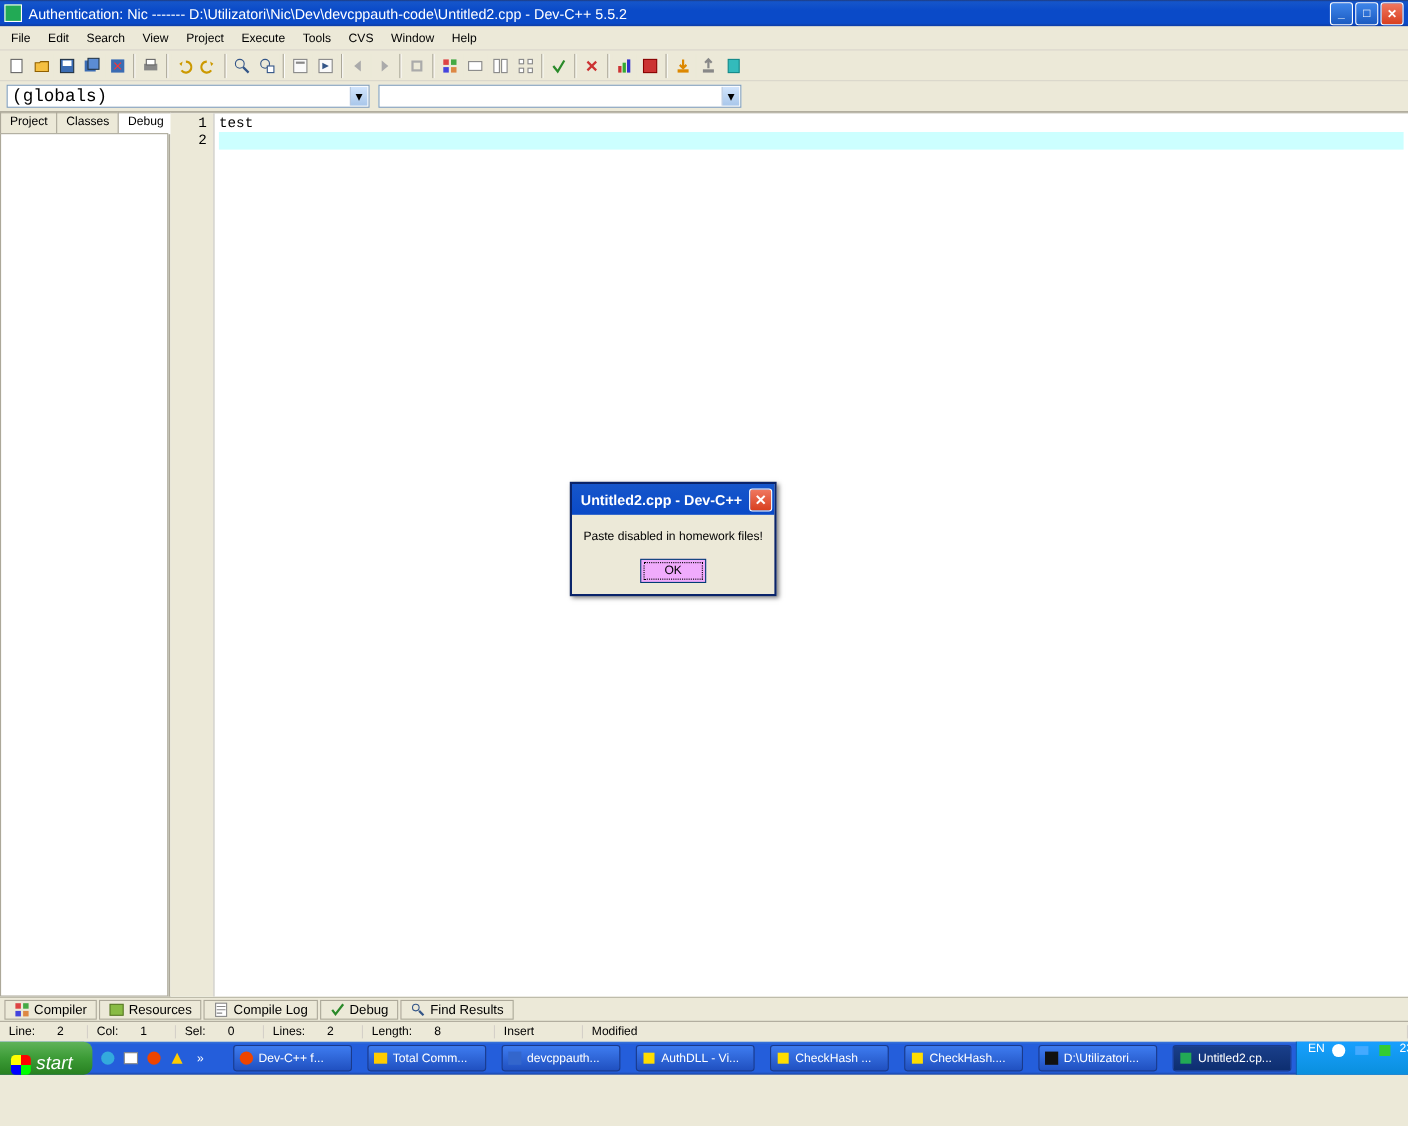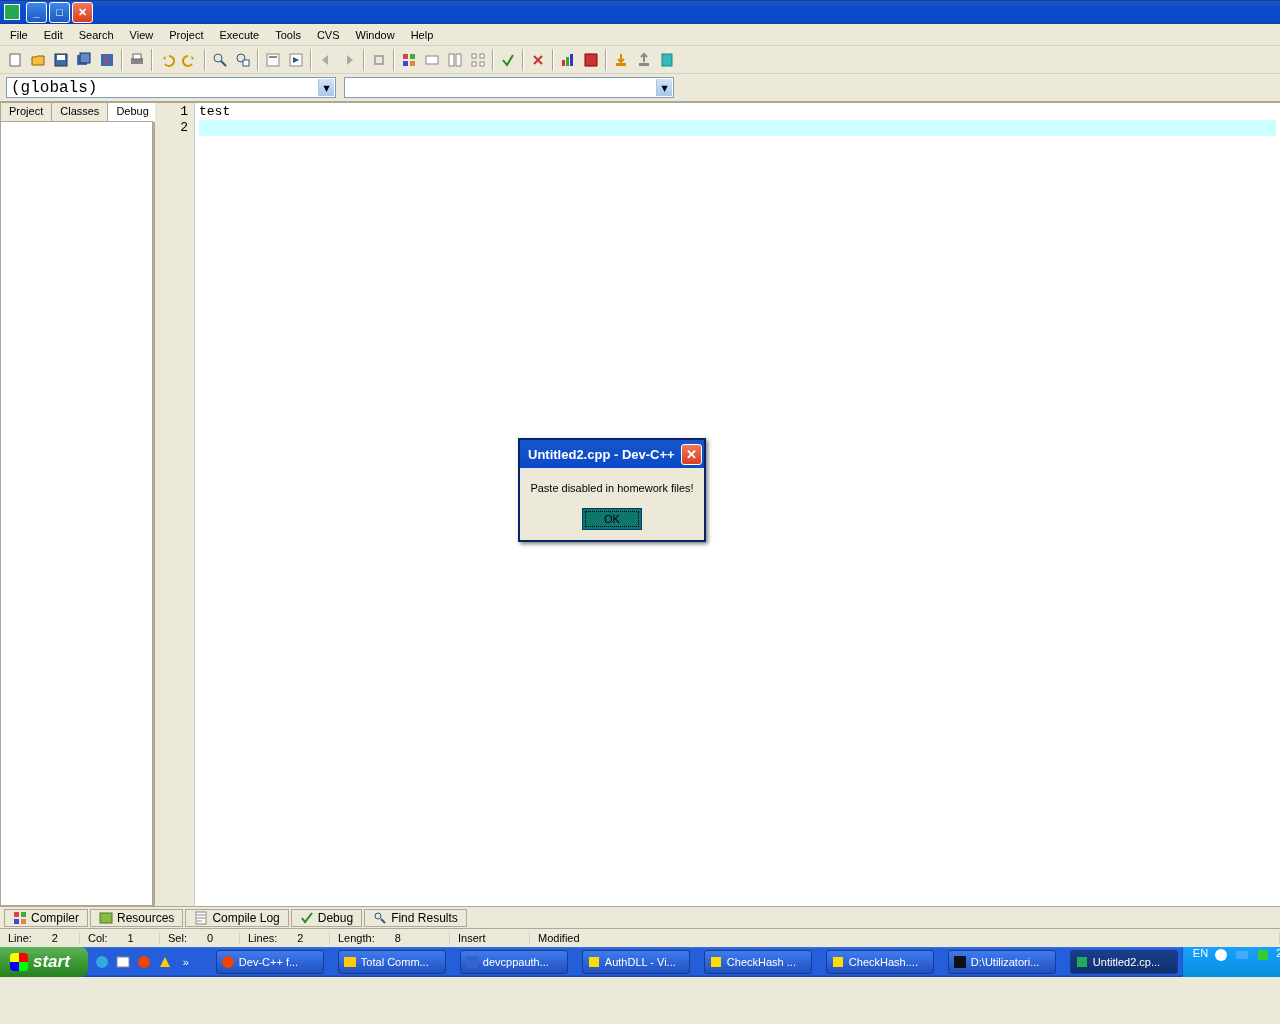--- a/index.html
+++ b/index.html
@@ -204,24 +204,24 @@
   display: flex;
   align-items: center;
   position: relative;
 }
 .start-btn {
   height: 30px;
   padding: 0 18px 0 10px;
   background: linear-gradient(to bottom, #5fb35a 0%, #3c9b36 50%, #278020 100%);
   color: #fff;
   font-style: italic;
-  font-weight: bold;
+  font-weight: normal;
   font-size: 17px;
   display: flex;
-  align-items: center;
+  align-items: flex-end;
   border-radius: 0 8px 8px 0;
   gap: 5px;
 }
 .start-logo { width: 18px; height: 18px; background: conic-gradient(#f00 0 25%, #0f0 25% 50%, #00f 50% 75%, #ff0 75%); border-radius: 4px; }
 .quick { display: flex; gap: 1px; margin: 0 4px; }
 .quick .q { width: 20px; height: 20px; display: flex; align-items: center; justify-content: center; }
 .task-items { display: flex; gap: 2px; flex: 1; padding: 0 4px; }
 .task-item {
   height: 24px;
   width: 108px;
@@ -287,31 +287,32 @@
   padding: 14px 10px 10px 10px;
   text-align: center;
 }
 .dlg-body .msg { margin-bottom: 14px; font-size: 11px; }
 .dlg-btn {
   width: 60px;
   height: 22px;
   border: 1px solid #003c74;
   outline: 1px dotted #000;
   outline-offset: -4px;
-  background: #0f766e;
+  background: #f0abfc;
   font-size: 11px;
   margin: 0 auto;
   display: block;
 }
 </style>
 </head>
 <body>
 
 <div class="titlebar">
   <div class="app-icon"></div>
+  <div class="title-text">Authentication: Nic ------- D:\Utilizatori\Nic\Dev\devcppauth-code\Untitled2.cpp - Dev-C++ 5.5.2</div>
   <div class="win-buttons">
     <div class="win-btn min">_</div>
     <div class="win-btn max">□</div>
     <div class="win-btn close">✕</div>
   </div>
 </div>
 
 <div class="menubar">
   <span class="menu-item">File</span>
   <span class="menu-item">Edit</span>

